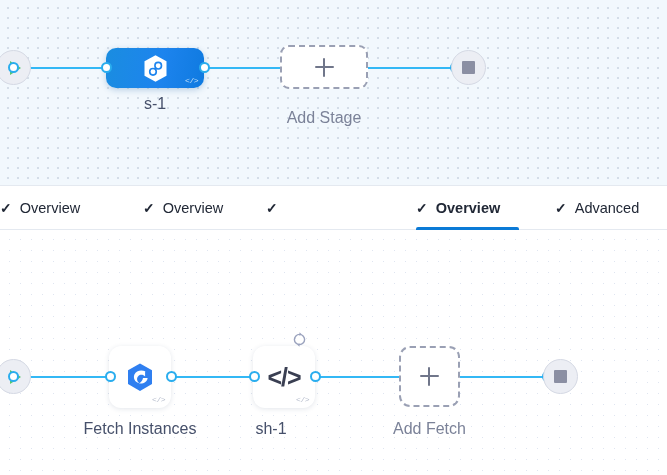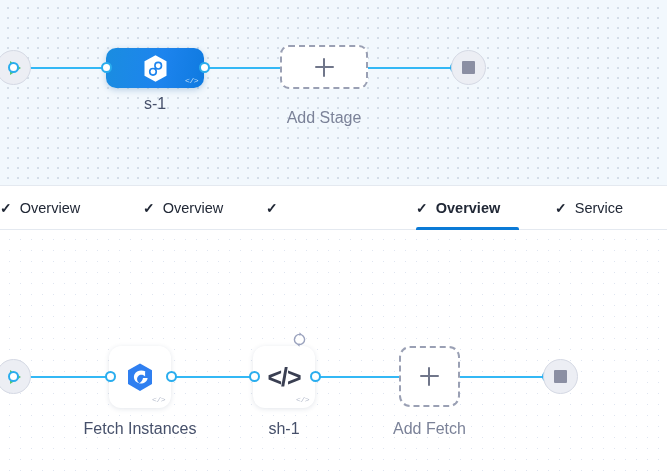--- a/index.html
+++ b/index.html
@@ -268,21 +268,21 @@
     </div>
 
     <div class="tab active" style="left:416px; width:103px;">
       <span class="tick">✓</span>
       <span class="tab-label">Overview</span>
       <span class="underline"></span>
     </div>
 
     <div class="tab" style="left:555px;">
       <span class="tick">✓</span>
-      <span class="tab-label">Service</span>
+      <span class="tab-label">Advanced</span>
     </div>
   </div>
 
   <div class="step-canvas">
 
     <div class="edge" style="left:22px;  top:146px; width:88px;"></div>
     <div class="edge" style="left:172px; top:146px; width:82px;"></div>
     <div class="edge" style="left:316px; top:146px; width:84px;"></div>
     <div class="edge" style="left:458px; top:146px; width:90px;"></div>
 
@@ -309,21 +309,21 @@
           <path d="M3.6 9 A5.4 5.4 0 0 1 14.4 9 A5.4 5.4 0 0 1 3.6 9"></path>
         </g>
         <path d="M9 1.4 L11.3 3.4 L9 5.4 Z" fill="#9aa2bd"></path>
         <path d="M9 12.6 L6.7 14.6 L9 16.6 Z" fill="#9aa2bd"></path>
       </svg>
       <span class="sh-glyph">&lt;/&gt;</span>
       <span class="code-badge">&lt;/&gt;</span>
     </div>
     <div class="port" style="left:249px; top:141px;"></div>
     <div class="port" style="left:310px; top:141px;"></div>
-    <div class="node-caption" style="left:233px; top:190px; width:102px;">sh-1</div>
+    <div class="node-caption" style="left:220px; top:190px; width:102px;">sh-1</div>
 
     <div class="add-node" style="left:399px; top:116px; width:61px; height:61px; border-radius:11px;">
       <span class="plus"></span>
     </div>
     <div class="node-caption caption-muted" style="left:379px; top:190px; width:101px;">Add Fetch</div>
 
     <div class="port" style="left:542px; top:141px;"></div>
     <div class="terminal" style="left:543px; top:129px;">
       <div class="stop-sq"></div>
     </div>

